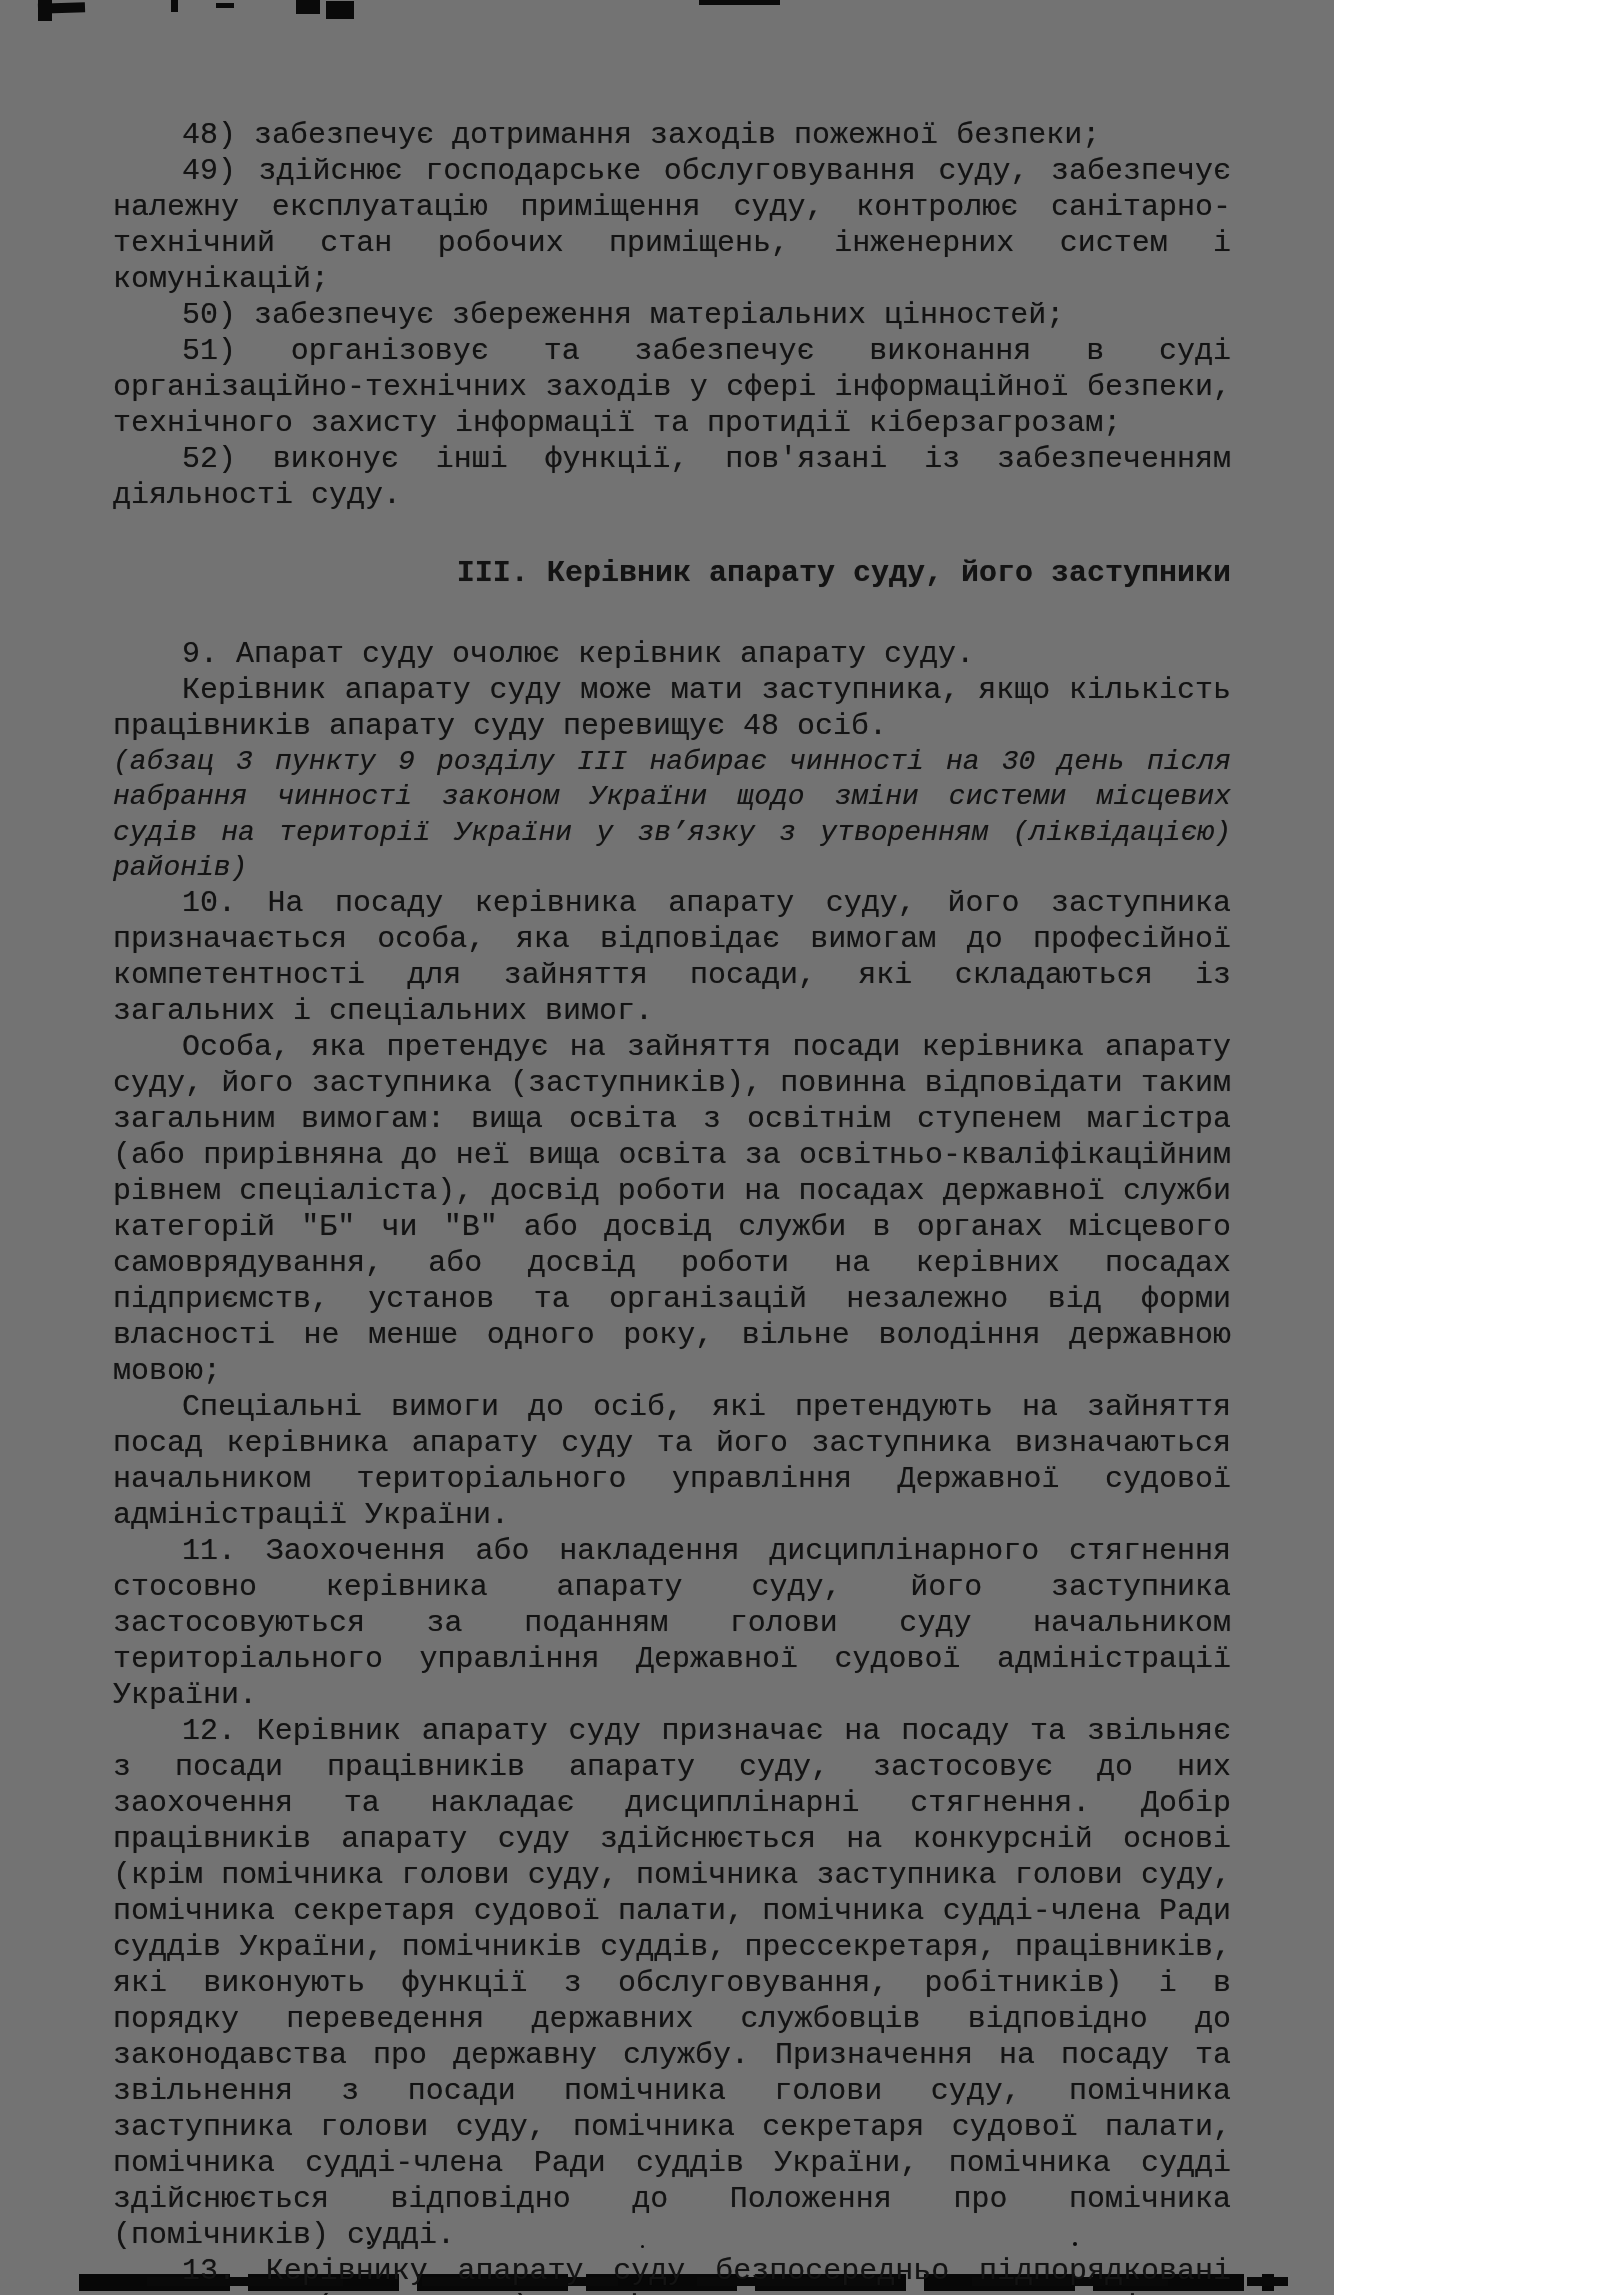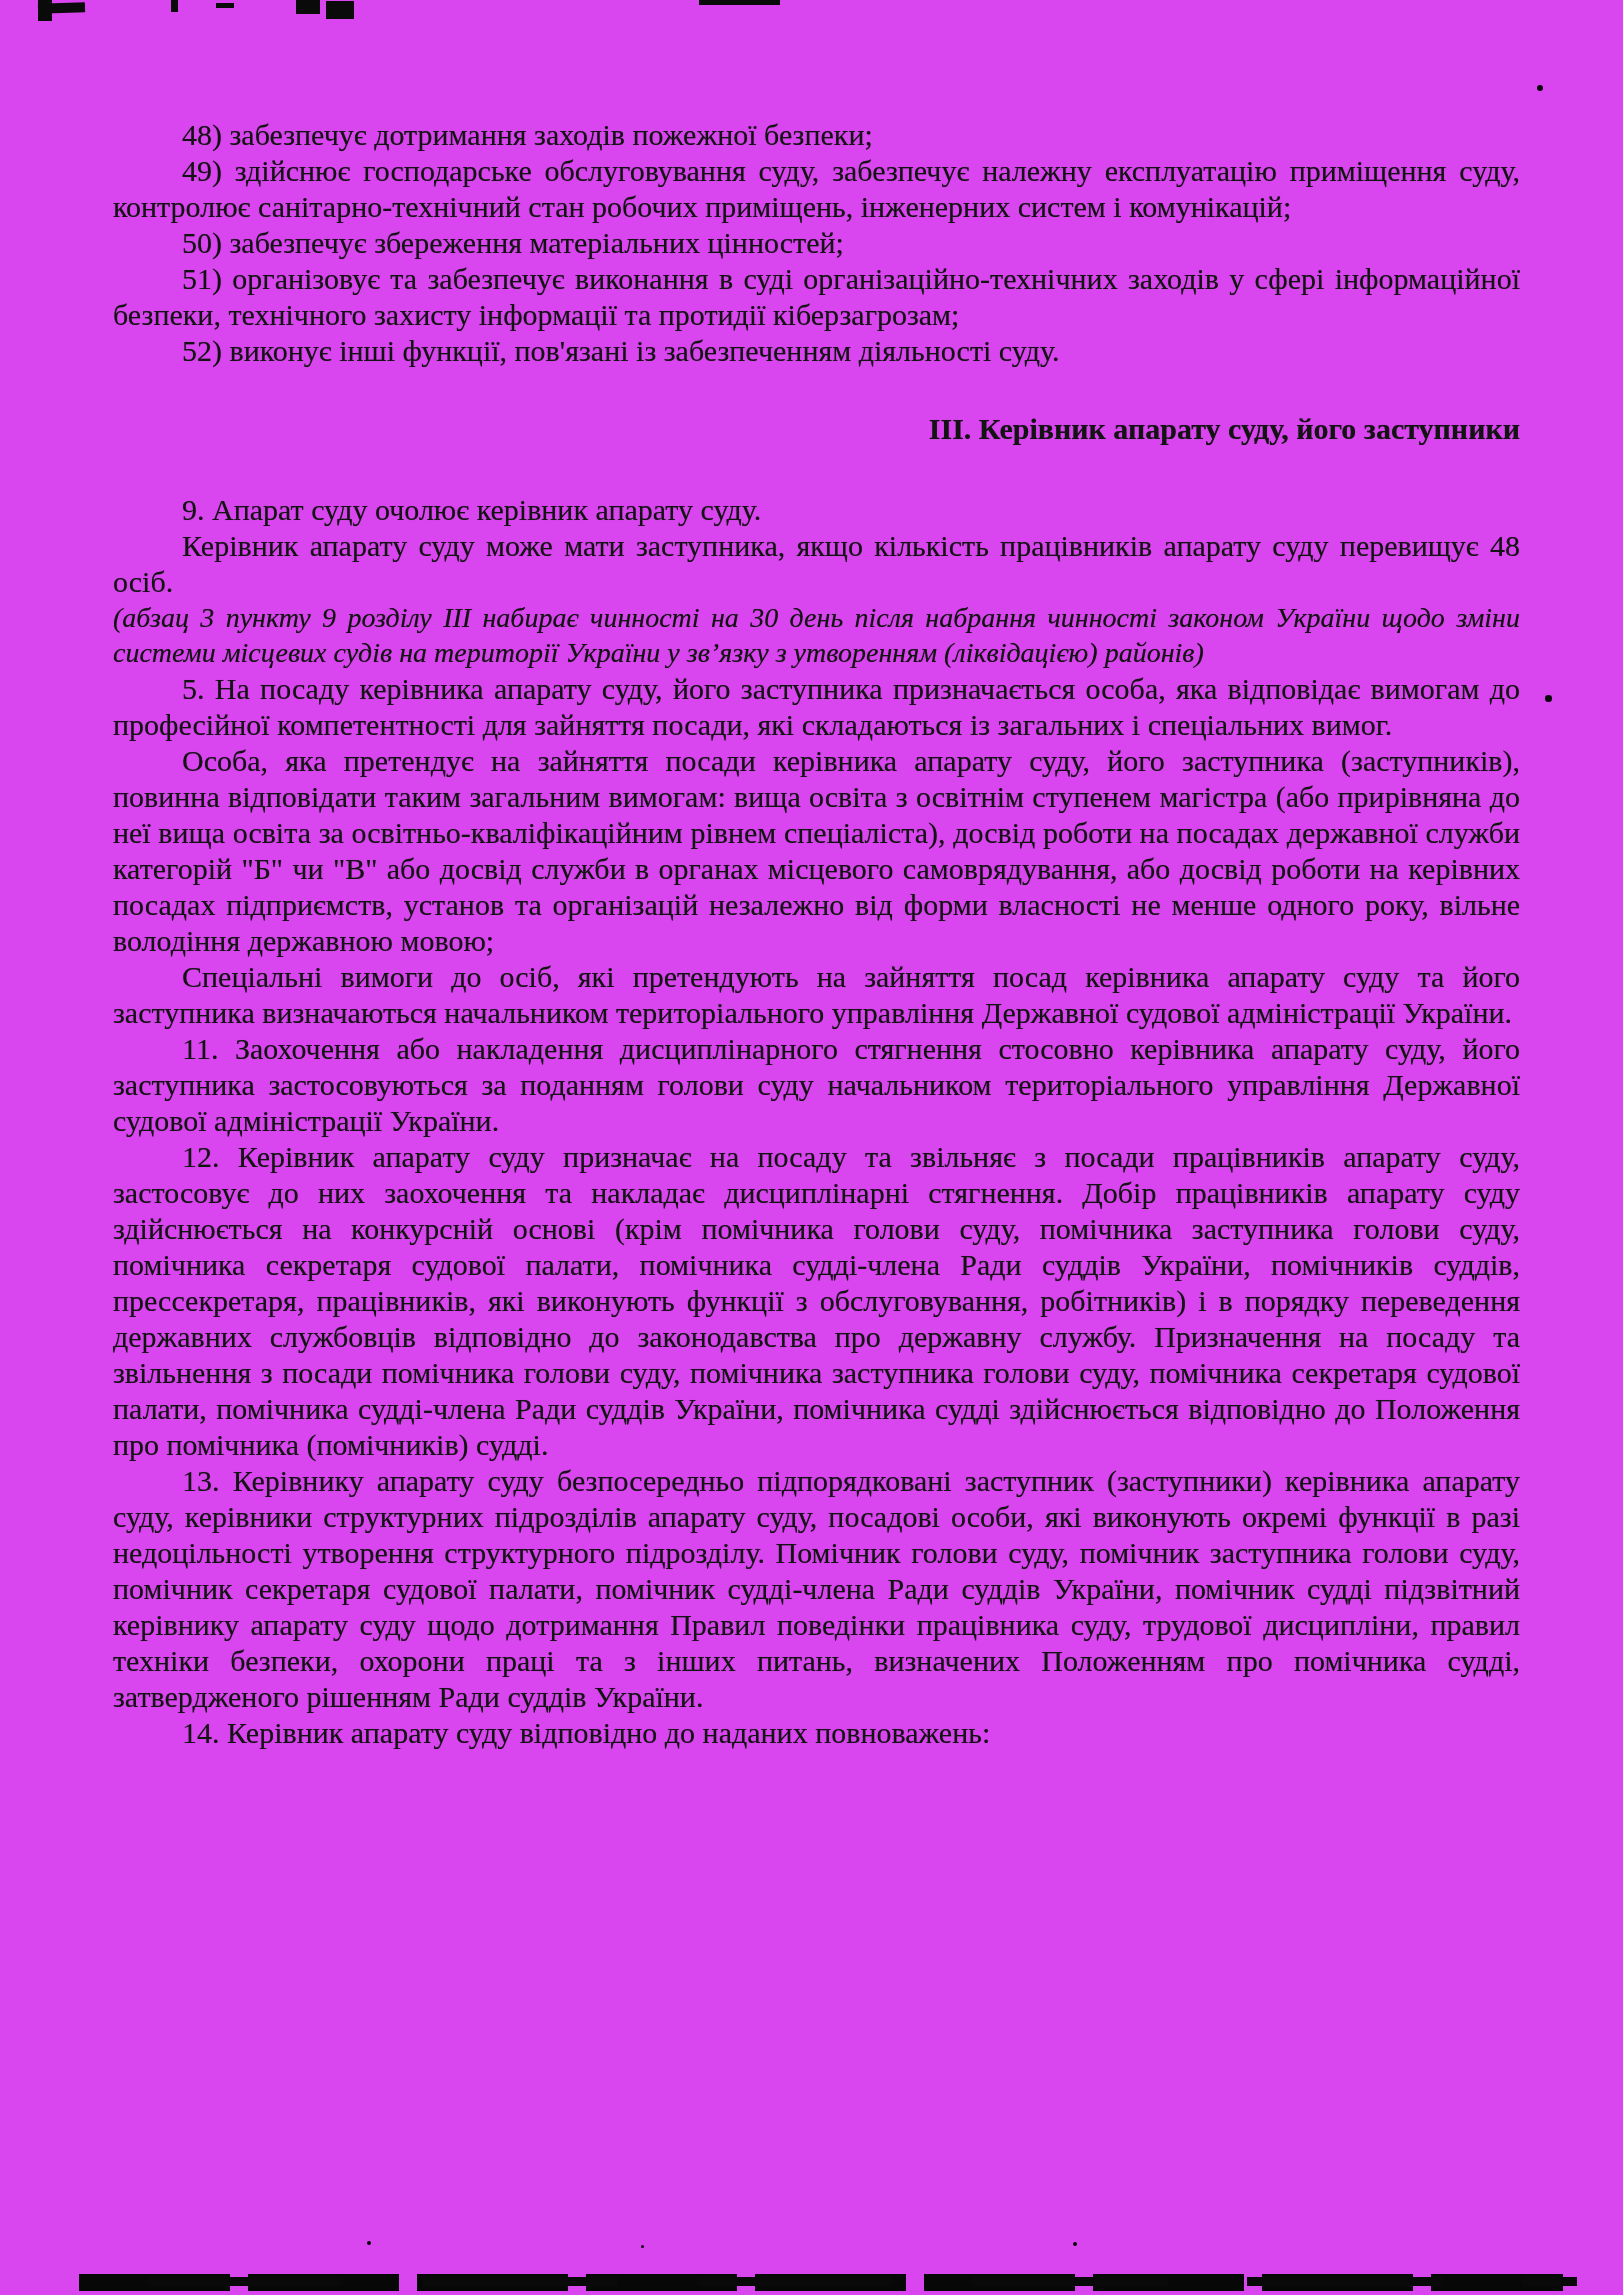--- a/index.html
+++ b/index.html
@@ -2,25 +2,25 @@
 <html style="font-size:10.5px"><head>
 <meta charset="utf-8">
 <style>
   html, body {
     margin: 0;
     padding: 0;
     background: #ffffff;
   }
   .page {
     position: relative;
-    width: 1623px;
+    width: 1334px;
     height: 2295px;
-    background: #d946ef;
+    background: #737373;
     overflow: hidden;
-    font-family: Liberation Serif, serif;
+    font-family: Liberation Mono, monospace;
     color: #131313;
   }
   .doc {
     position: absolute;
     left: 113px;
     right: 103px;
     top: 117px;
     font-size: 30px;
     line-height: 1.2;
     text-align: justify;
@@ -98,21 +98,21 @@
   <main class="doc" id="doc-body">
       <p class="para">48) забезпечує дотримання заходів пожежної безпеки;</p>
       <p class="para">49) здійснює господарське обслуговування суду, забезпечує належну експлуатацію приміщення суду, контролює санітарно-технічний стан робочих приміщень, інженерних систем і комунікацій;</p>
       <p class="para">50) забезпечує збереження матеріальних цінностей;</p>
       <p class="para">51) організовує та забезпечує виконання в суді організаційно-технічних заходів у сфері інформаційної безпеки, технічного захисту інформації та протидії кіберзагрозам;</p>
       <p class="para">52) виконує інші функції, пов'язані із забезпеченням діяльності суду.</p>
       <h3 class="heading">III. Керівник апарату суду, його заступники</h3>
       <p class="para">9. Апарат суду очолює керівник апарату суду.</p>
       <p class="para">Керівник апарату суду може мати заступника, якщо кількість працівників апарату суду перевищує 48 осіб.</p>
       <p class="note">(абзац 3 пункту 9 розділу III набирає чинності на 30 день після набрання чинності законом України щодо зміни системи місцевих судів на території України у зв’язку з утворенням (ліквідацією) районів)</p>
-      <p class="para">5. На посаду керівника апарату суду, його заступника призначається особа, яка відповідає вимогам до професійної компетентності для зайняття посади, які складаються із загальних і спеціальних вимог.</p>
+      <p class="para">10. На посаду керівника апарату суду, його заступника призначається особа, яка відповідає вимогам до професійної компетентності для зайняття посади, які складаються із загальних і спеціальних вимог.</p>
       <p class="para">Особа, яка претендує на зайняття посади керівника апарату суду, його заступника (заступників), повинна відповідати таким загальним вимогам: вища освіта з освітнім ступенем магістра (або прирівняна до неї вища освіта за освітньо-кваліфікаційним рівнем спеціаліста), досвід роботи на посадах державної служби категорій "Б" чи "В" або досвід служби в органах місцевого самоврядування, або досвід роботи на керівних посадах підприємств, установ та організацій незалежно від форми власності не менше одного року, вільне володіння державною мовою;</p>
       <p class="para">Спеціальні вимоги до осіб, які претендують на зайняття посад керівника апарату суду та його заступника визначаються начальником територіального управління Державної судової адміністрації України.</p>
       <p class="para">11. Заохочення або накладення дисциплінарного стягнення стосовно керівника апарату суду, його заступника застосовуються за поданням голови суду начальником територіального управління Державної судової адміністрації України.</p>
       <p class="para">12. Керівник апарату суду призначає на посаду та звільняє з посади працівників апарату суду, застосовує до них заохочення та накладає дисциплінарні стягнення. Добір працівників апарату суду здійснюється на конкурсній основі (крім помічника голови суду, помічника заступника голови суду, помічника секретаря судової палати, помічника судді-члена Ради суддів України, помічників суддів, прессекретаря, працівників, які виконують функції з обслуговування, робітників) і в порядку переведення державних службовців відповідно до законодавства про державну службу. Призначення на посаду та звільнення з посади помічника голови суду, помічника заступника голови суду, помічника секретаря судової палати, помічника судді-члена Ради суддів України, помічника судді здійснюється відповідно до Положення про помічника (помічників) судді.</p>
       <p class="para">13. Керівнику апарату суду безпосередньо підпорядковані заступник (заступники) керівника апарату суду, керівники структурних підрозділів апарату суду, посадові особи, які виконують окремі функції в разі недоцільності утворення структурного підрозділу. Помічник голови суду, помічник заступника голови суду, помічник секретаря судової палати, помічник судді-члена Ради суддів України, помічник судді підзвітний керівнику апарату суду щодо дотримання Правил поведінки працівника суду, трудової дисципліни, правил техніки безпеки, охорони праці та з інших питань, визначених Положенням про помічника судді, затвердженого рішенням Ради суддів України.</p>
       <p class="para">14. Керівник апарату суду відповідно до наданих повноважень:</p>
     </main>
 
 </div>
 

